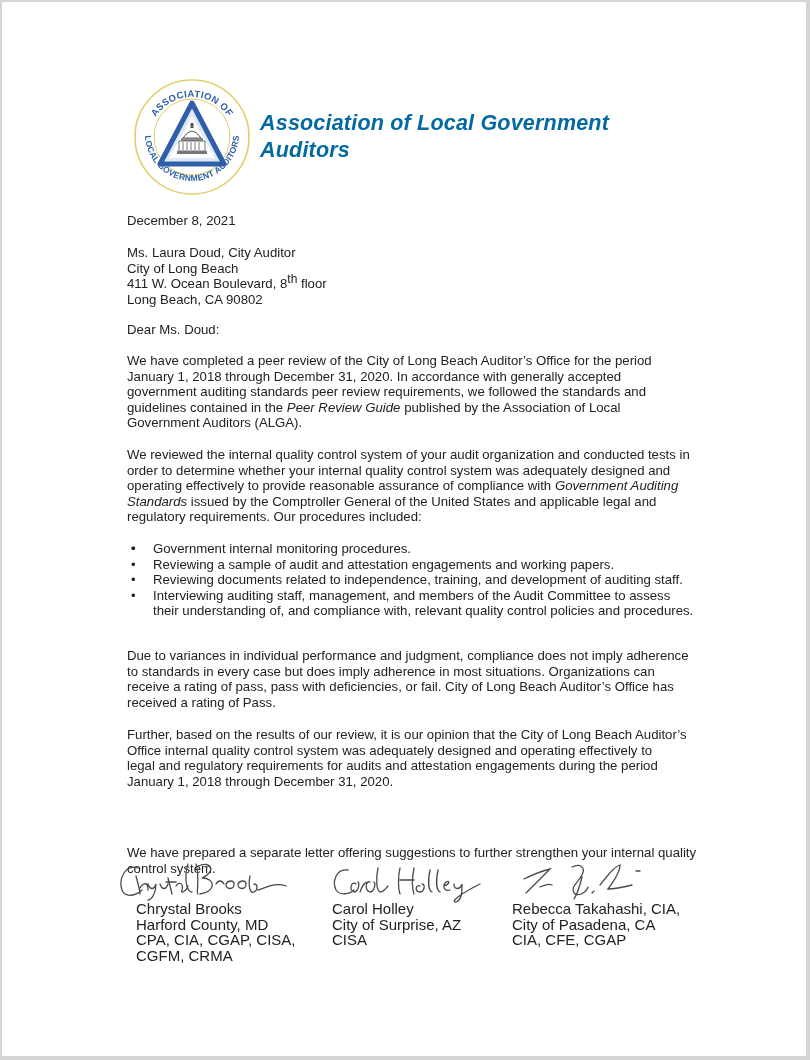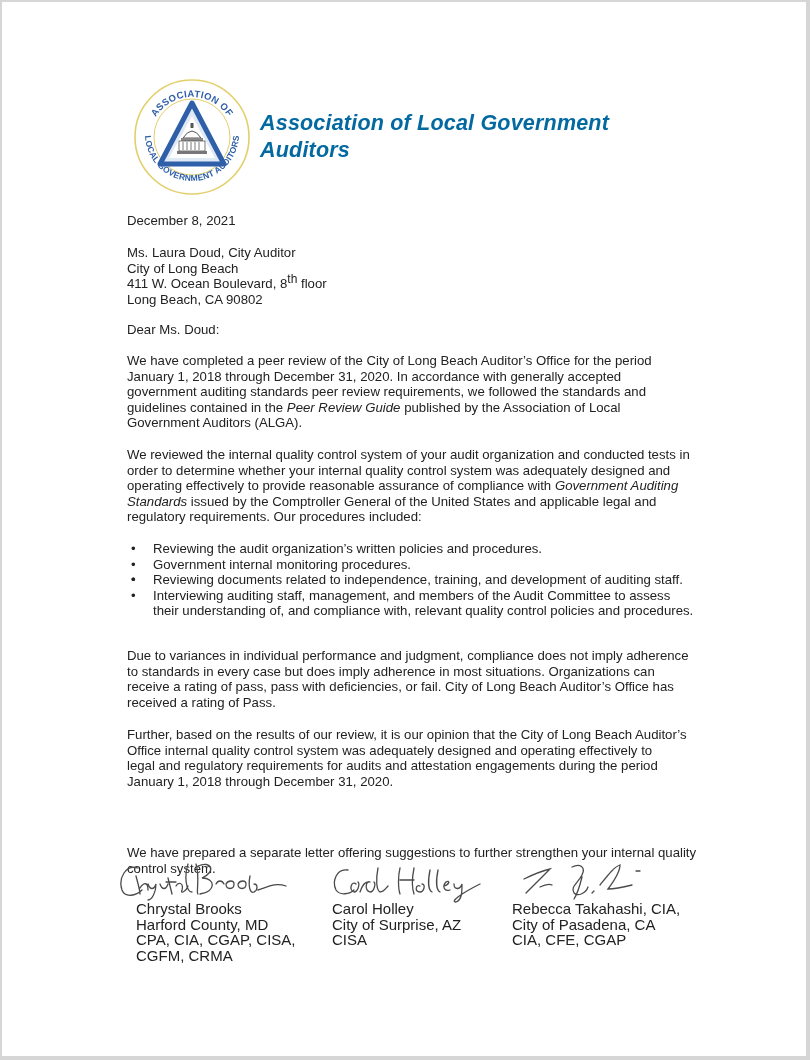--- a/index.html
+++ b/index.html
@@ -96,23 +96,23 @@
 
   <div class="text" style="top:445px;">
     <span class="line">We reviewed the internal quality control system of your audit organization and conducted tests in</span>
     <span class="line">order to determine whether your internal quality control system was adequately designed and</span>
     <span class="line"><span>operating effectively to provide reasonable assurance of compliance with </span><i>Government Auditing</i></span>
     <span class="line"><i>Standards</i><span> issued by the Comptroller General of the United States and applicable legal and</span></span>
     <span class="line">regulatory requirements.  Our procedures included:</span>
   </div>
 
   <div class="bullets">
-    <div class="bullet"><span class="dot">•</span><span>Reviewing the audit organization’s written policies and procedures.</span></div>
+    <div class="bullet"><span class="dot">•</span></div>
     <div class="bullet"><span class="dot">•</span><span>Government internal monitoring procedures.</span></div>
-    <div class="bullet"><span class="dot">•</span></div>
+    <div class="bullet"><span class="dot">•</span><span>Reviewing a sample of audit and attestation engagements and working papers.</span></div>
     <div class="bullet"><span class="dot">•</span><span>Reviewing documents related to independence, training, and development of auditing staff.</span></div>
     <div class="bullet">
         <span class="dot">•</span>
         <span class="line" style="display:block">Interviewing auditing staff, management, and members of the Audit Committee to assess</span>
         <span style="display:block">their understanding of, and compliance with, relevant quality control policies and procedures.</span>
       </div>
   </div>
 
   <div class="text" style="top:646px;">
     <span class="line">Due to variances in individual performance and judgment, compliance does not imply adherence</span>

